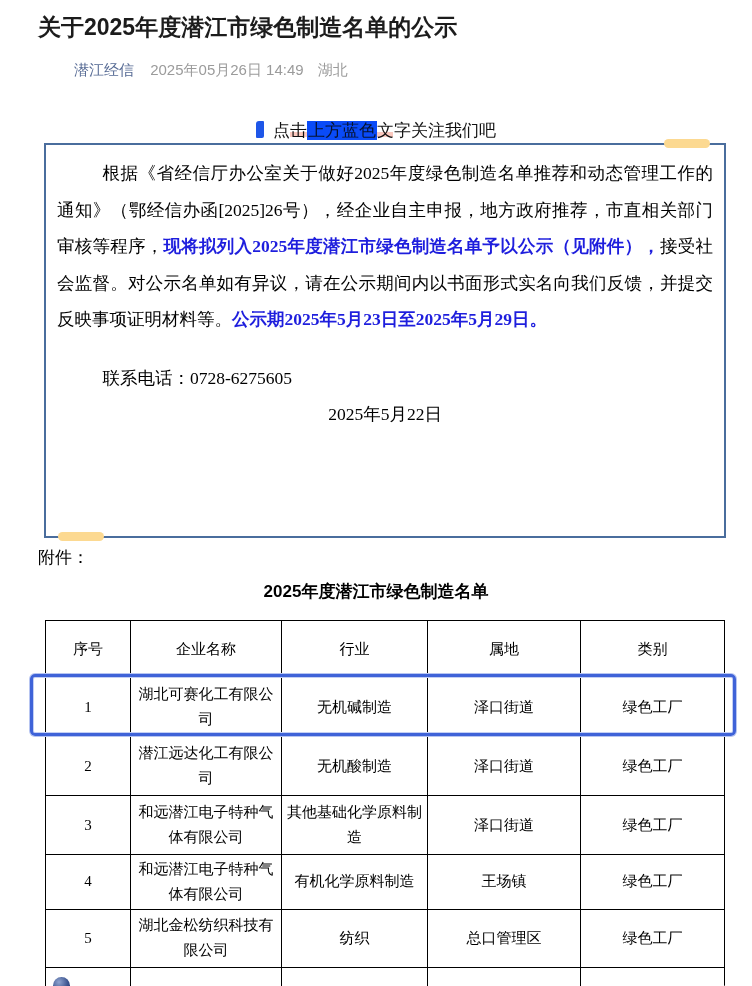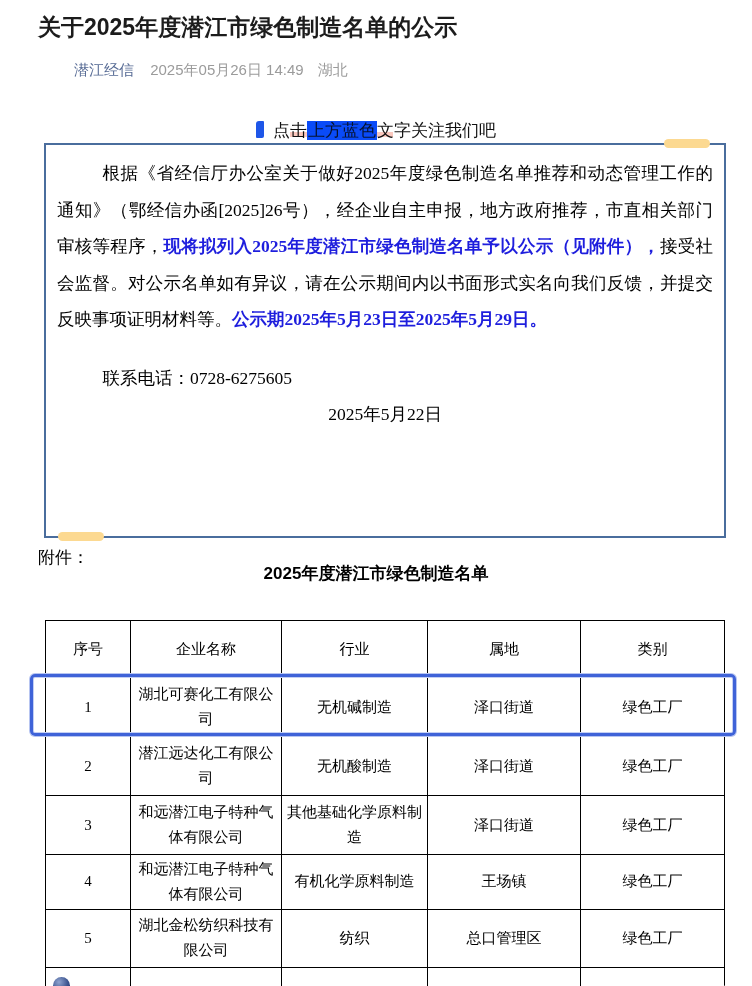--- a/index.html
+++ b/index.html
@@ -44,21 +44,21 @@
   .blue-bold { color:#1e1edd; font-weight:700; }
   .notice-line { line-height:36px; text-indent:2.6em;font-family:Liberation Serif, serif; }
   .contact-line { margin-top:22px; }
   .sign-date { line-height:36px; text-align:center; text-indent:0; }
 
   .attach-label {
     position:absolute; top:546px; left:38px;
     font-family:"Liberation Serif", serif; font-size:17px; color:#000;
   }
   .table-title {
-    position:absolute; top:562px; left:0; width:752px; text-align:center;
+    position:absolute; top:580px; left:0; width:752px; text-align:center;
     font:700 17px "Liberation Sans", sans-serif; color:#000;
   }
 
   table.list {
     position:absolute; top:620px; left:45px; width:679px;
     border-collapse:collapse; table-layout:fixed;
     font-family:"Liberation Serif", serif; font-size:15px; color:#000;
   }
   table.list th, table.list td {
     border:1px solid #000; text-align:center; vertical-align:middle;

